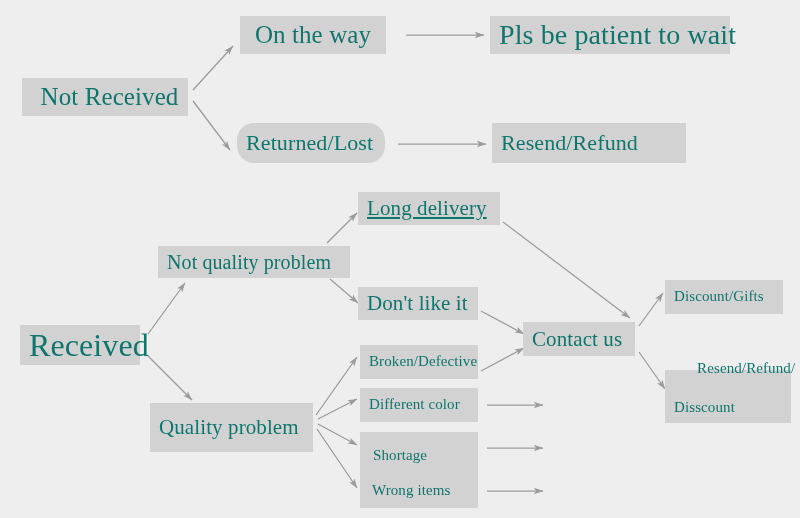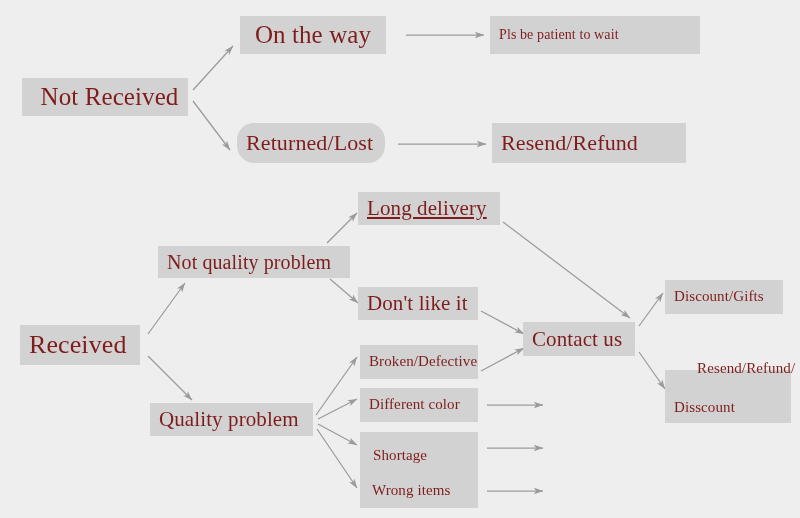--- a/index.html
+++ b/index.html
@@ -23,21 +23,21 @@
     position: absolute;
     left: 0;
     top: 0;
     width: 800px;
     height: 518px;
     pointer-events: none;
   }
   .node {
     position: absolute;
     background: #d2d2d2;
-    color: #7f1d1d;
+    color: #0f766e;
     display: flex;
     align-items: center;
     box-sizing: border-box;
     white-space: pre;
     line-height: 1.15;
     letter-spacing: 0.1px;
   }
   .node.pad-l { padding-left: 9px; }
   .node.pad-c { justify-content: center; }
   .two-line {
@@ -97,41 +97,41 @@
   </svg>
 
   <div class="node pad-l" style="left:22px; top:78px; width:166px; height:38px; font-size:25px;justify-content:center;">
     <span>Not Received</span>
   </div>
 
   <div class="node pad-c" style="left:240px; top:16px; width:146px; height:38px; font-size:25px;">
     <span>On the way</span>
   </div>
 
-  <div class="node pad-l" style="left:490px; top:16px; width:210px; height:38px; font-size:14px;text-align:right;">
+  <div class="node pad-l" style="left:490px; top:16px; width:240px; height:38px; font-size:28px;text-align:right;">
     <span>Pls be patient to wait</span>
   </div>
 
   <div class="node pad-l" style="left:237px; top:123px; width:148px; height:40px; font-size:22px;border-radius:17px;">
     <span>Returned/Lost</span>
   </div>
 
   <div class="node pad-l" style="left:492px; top:123px; width:194px; height:40px; font-size:22px;">
     <span>Resend/Refund</span>
   </div>
 
-  <div class="node pad-l" style="left:20px; top:325px; width:120px; height:40px; font-size:26px;">
+  <div class="node pad-l" style="left:20px; top:325px; width:120px; height:40px; font-size:32px;">
     <span>Received</span>
   </div>
 
   <div class="node pad-l" style="left:158px; top:246px; width:192px; height:32px; font-size:20px;">
     <span>Not quality problem</span>
   </div>
 
-  <div class="node pad-l" style="left:150px; top:403px; width:163px; height:33px; font-size:21px;">
+  <div class="node pad-l" style="left:150px; top:403px; width:163px; height:49px; font-size:21px;">
     <span>Quality problem</span>
   </div>
 
   <div class="node pad-l" style="left:358px; top:192px; width:142px; height:33px; font-size:21px;text-decoration:underline;">
     <span>Long delivery</span>
   </div>
 
   <div class="node pad-l" style="left:358px; top:287px; width:120px; height:33px; font-size:21px;">
     <span>Don't like it</span>
   </div>

